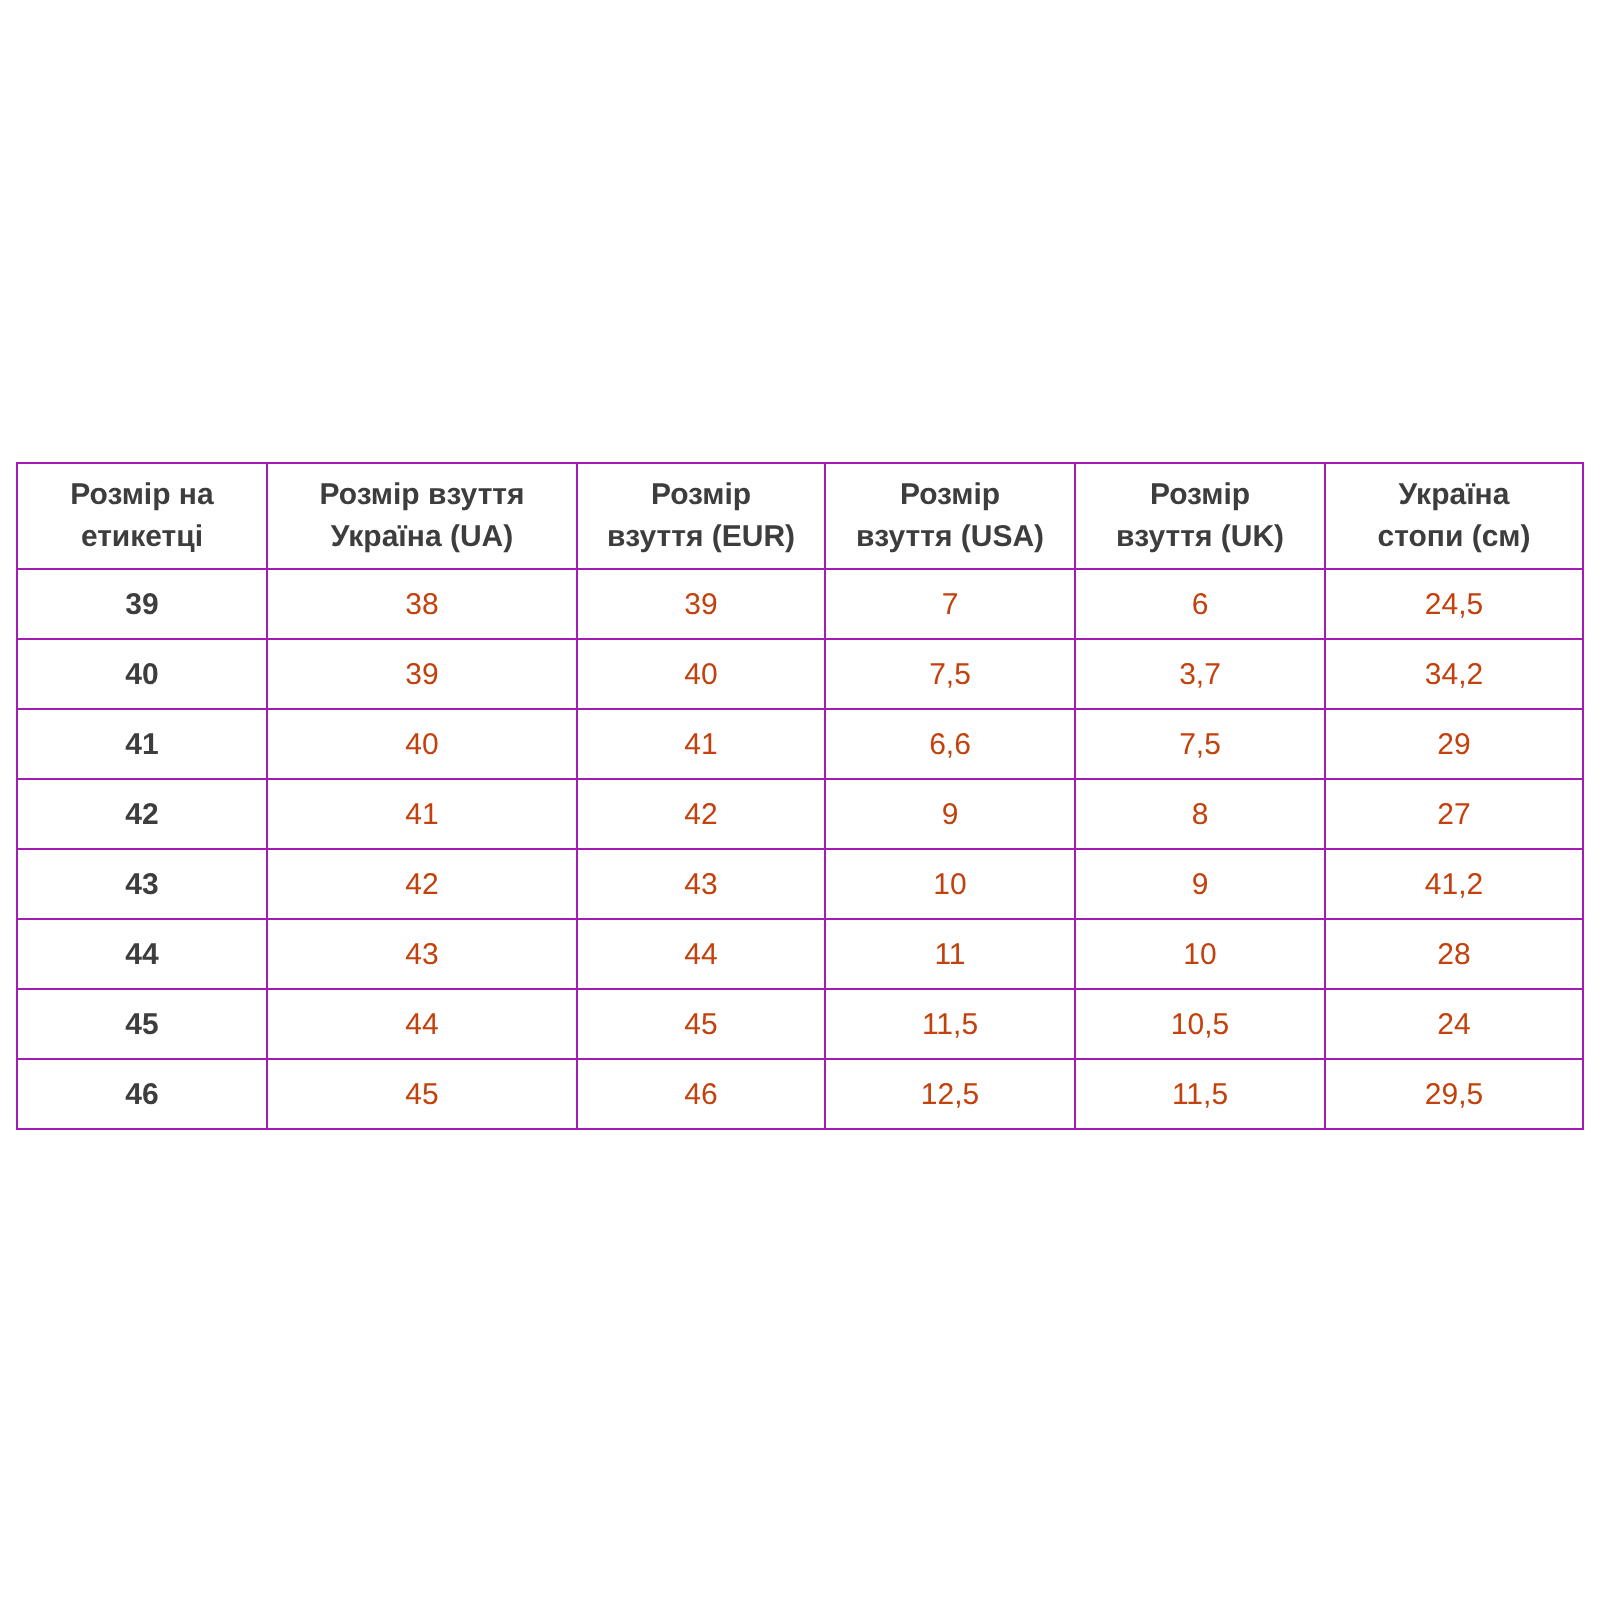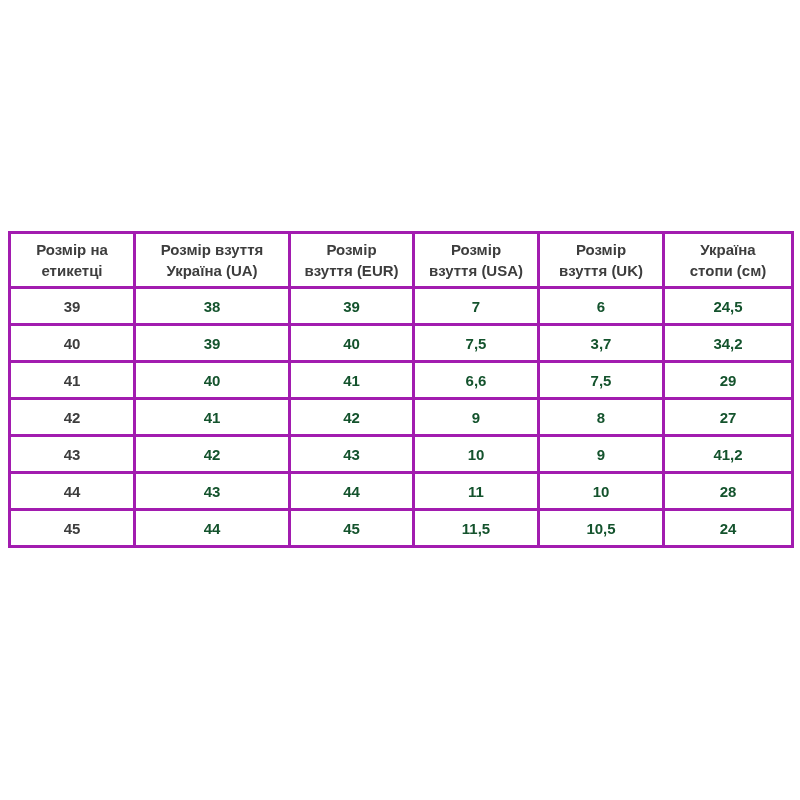--- a/index.html
+++ b/index.html
@@ -21,39 +21,39 @@
     position: absolute;
     left: 8px;
     top: 231px;
     width: 783px;
     border-collapse: collapse;
     table-layout: fixed;
     background: #ffffff;
   }
   table.size-table th,
   table.size-table td {
-    border: 3px solid #a21caf;
+    border: 1px solid #a21caf;
     text-align: center;
     vertical-align: middle;
     padding: 0 4px;
     background: #ffffff;
   }
   table.size-table th {
     height: 52px;
     font-size: 15px;
     font-weight: bold;
     color: #3d3d3d;
     line-height: 21px;
     white-space: pre-line;
   }
   table.size-table td {
     height: 34px;
     font-size: 15px;
-    color: #14532d;
-    font-weight: bold;
+    color: #c2410c;
+    font-weight: normal;
   }
   table.size-table td.first-col {
     font-weight: bold;
     color: #3d3d3d;
   }
 </style>
 </head>
 <body>
 
 <div class="page">
@@ -132,15 +132,23 @@
           <td>28</td>
         </tr>
         <tr>
           <td class="first-col">45</td>
           <td>44</td>
           <td>45</td>
           <td>11,5</td>
           <td>10,5</td>
           <td>24</td>
         </tr>
+        <tr>
+          <td class="first-col">46</td>
+          <td>45</td>
+          <td>46</td>
+          <td>12,5</td>
+          <td>11,5</td>
+          <td>29,5</td>
+        </tr>
       </tbody>
   </table>
 </div>
 
 </body></html>

